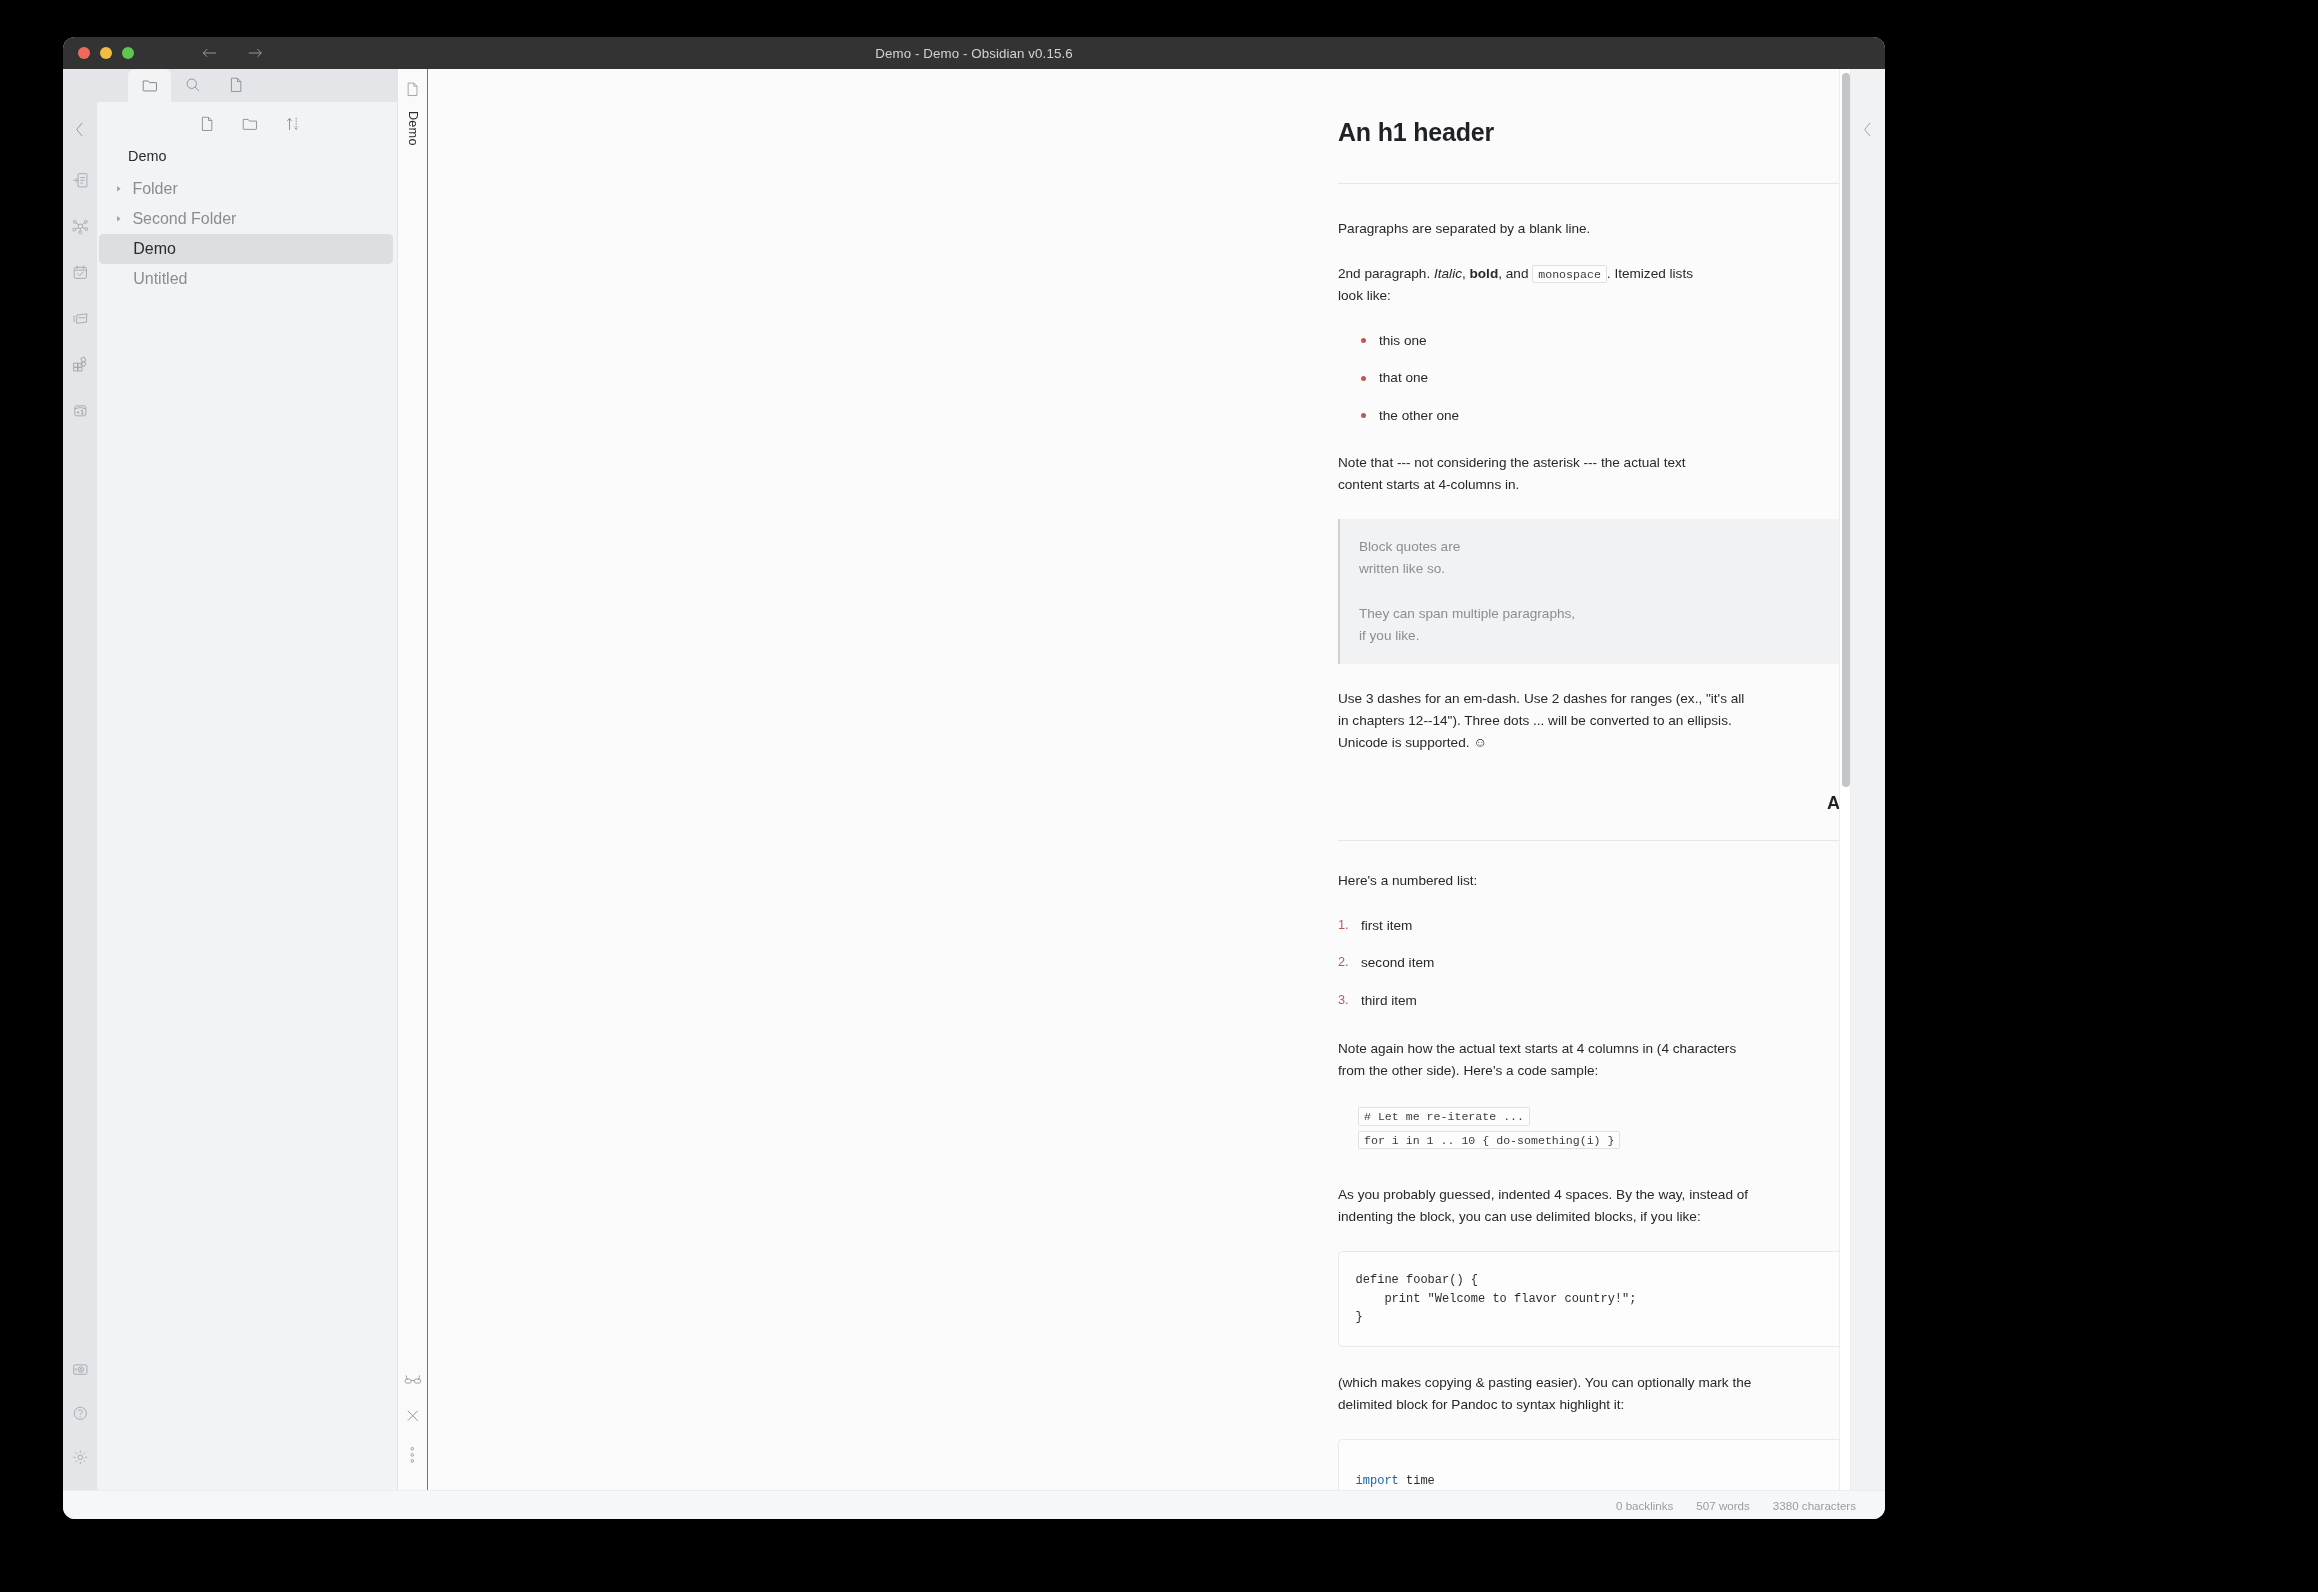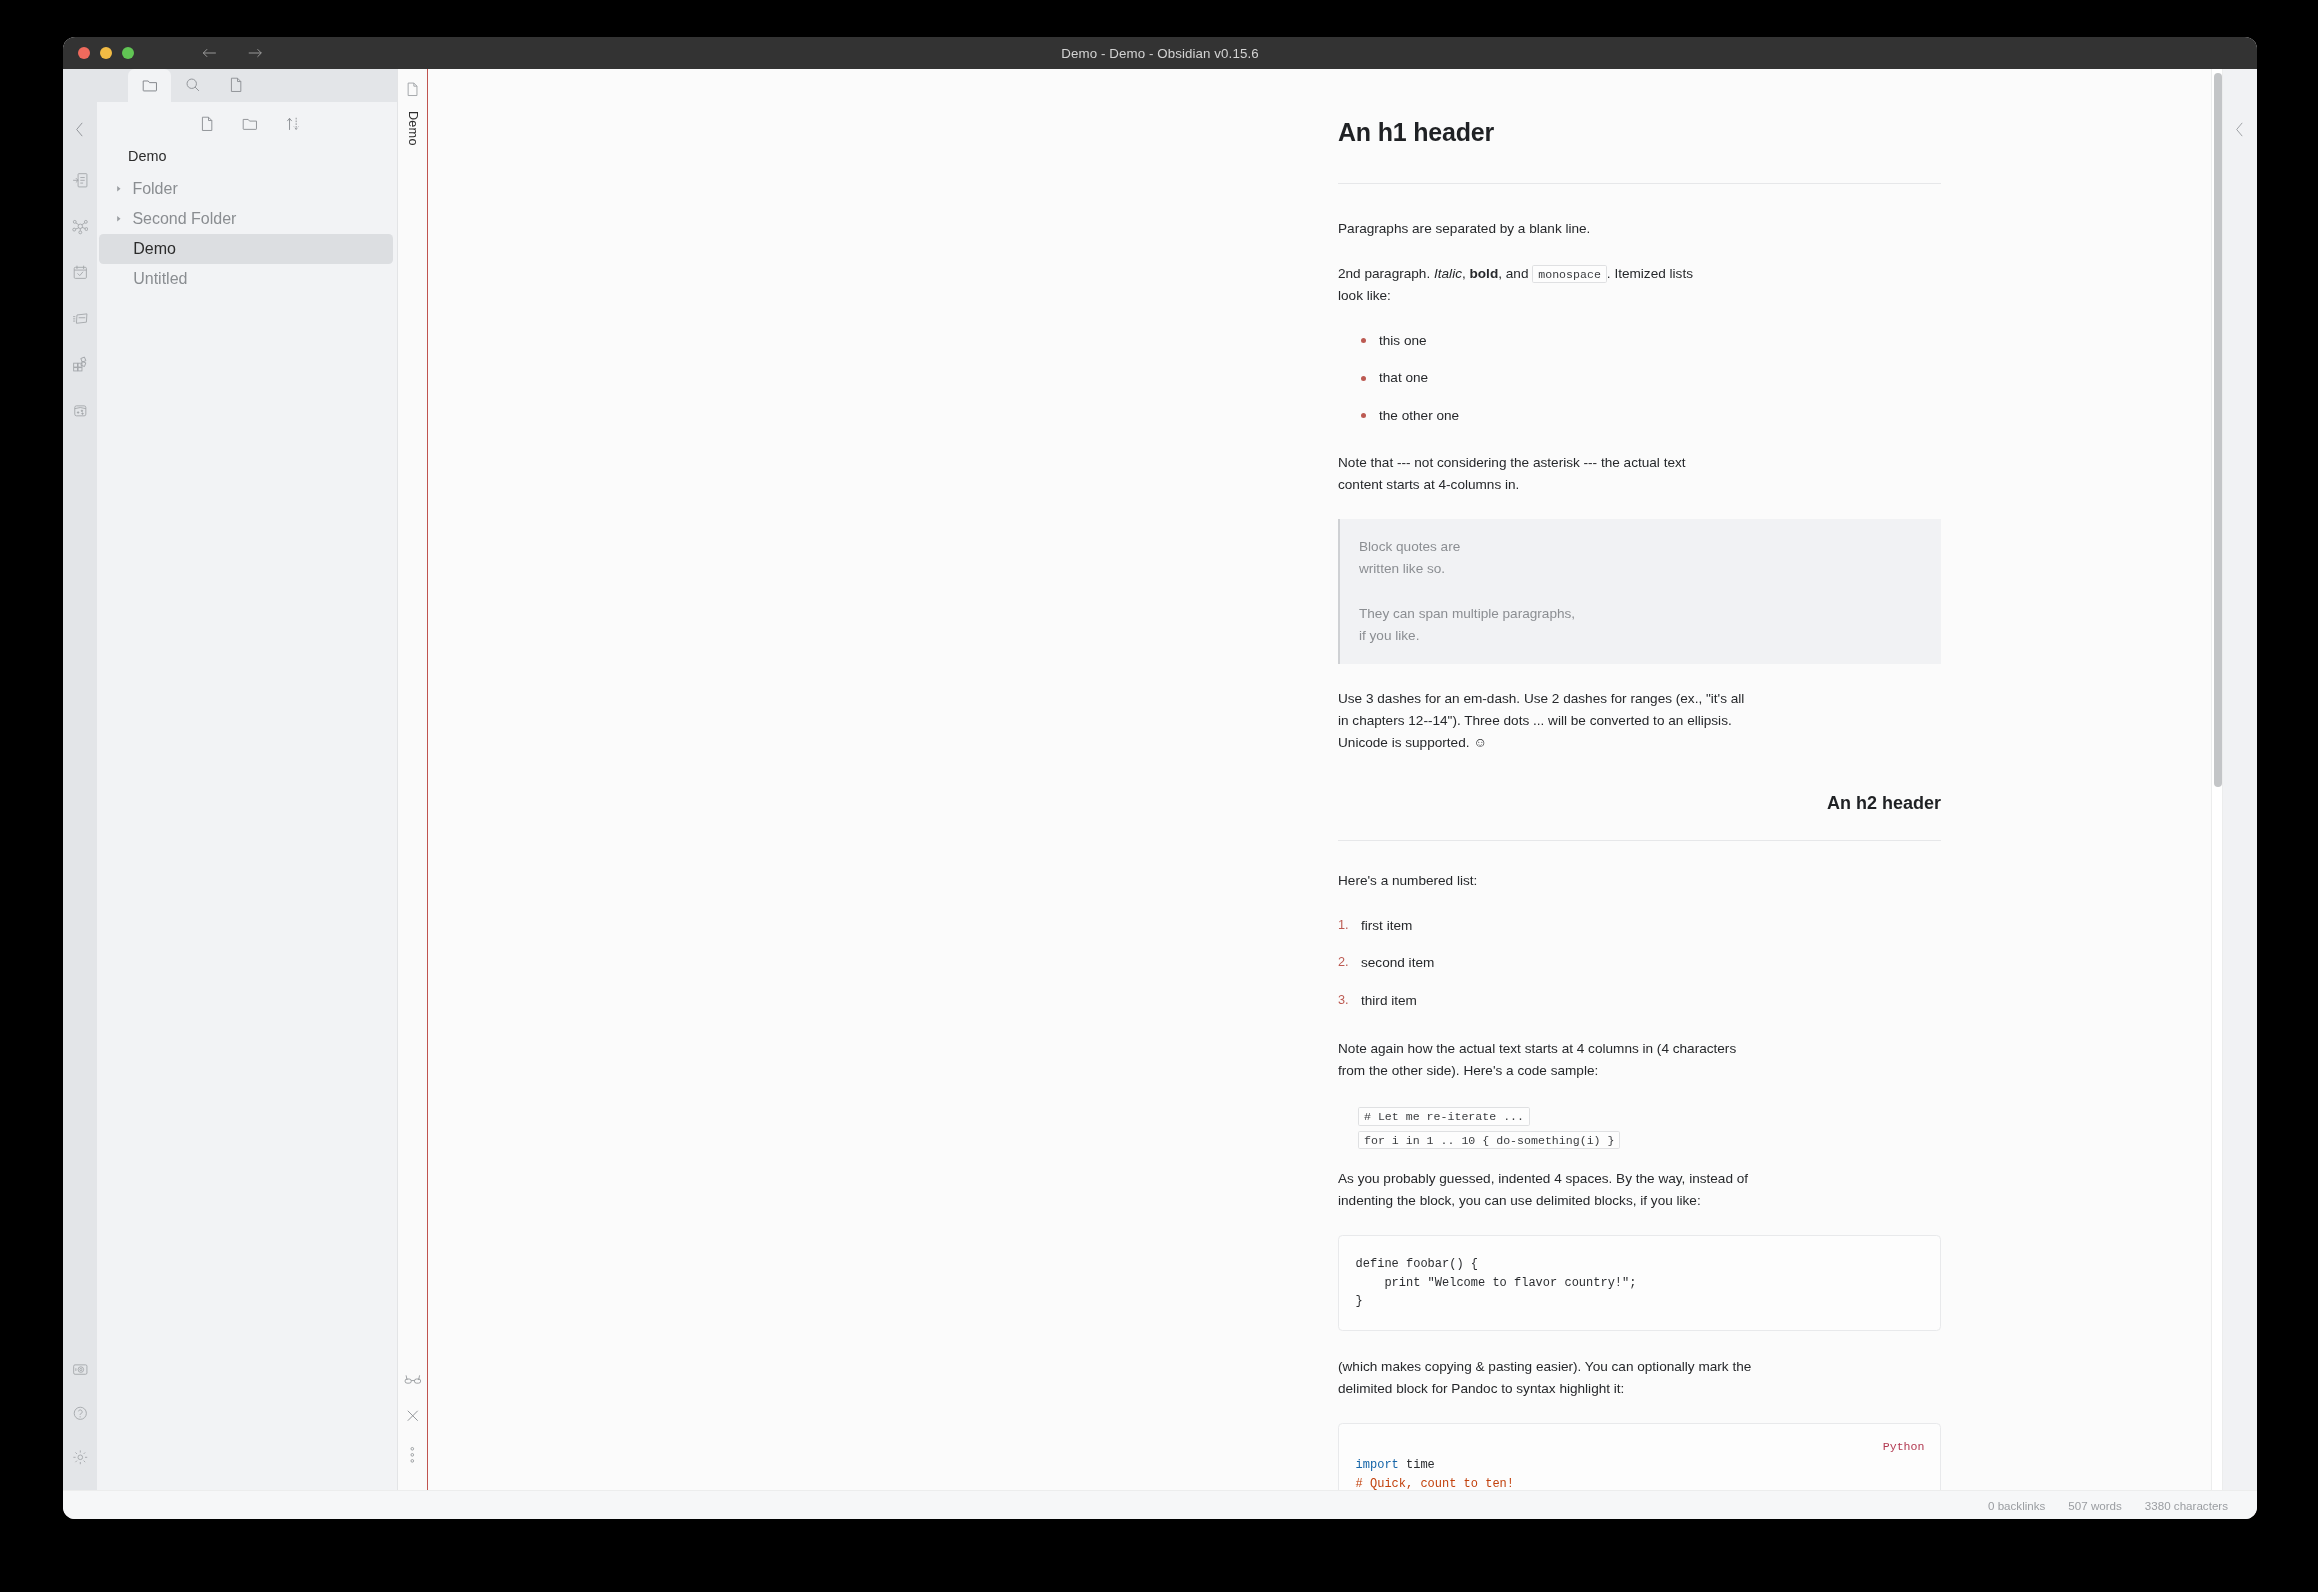--- a/index.html
+++ b/index.html
@@ -8,21 +8,21 @@
     width: 2319px; height: 1593px;
     background: #000000;
     font-family: "Liberation Sans", sans-serif;
     overflow: hidden;
   }
 
   
   #window {
     position: absolute;
     left: 63px; top: 37px;
-    width: 2194px; height: 1482px;
+    width: 1822px; height: 1482px;
     border-radius: 12px;
     overflow: hidden;
     background: #ffffff;
     box-shadow: 0 6.6px 33px rgba(0,0,0,0.55);
     display: flex;
     flex-direction: column;
   }
 
   
   #titlebar {
@@ -256,21 +256,21 @@
   blockquote {
     background: #f1f2f4;
     border-left: 2.8px solid #cfd1d4;
     margin: 22px 0 24px 0;
     padding: 16.6px 19px 17.7px 19px;
     color: #8b8e92;
   }
   blockquote p { margin: 0 0 19px 0; }
   blockquote p:last-child { margin-bottom: 0; }
 
-  .inline-code-lines { margin: 19px 0 18px 20px; }
+  .inline-code-lines { margin: 19px 0 34px 20px; }
   .inline-code-lines .line { margin-bottom: 1.1px; }
 
   pre.codeblock {
     background: #fdfdfd;
     border: 1.1px solid #e8e9eb;
     border-radius: 4.4px;
     padding: 19px 16.6px 20px 16.6px;
     margin: 23px 0 25.4px 0;
     font-family: "Liberation Mono", monospace;
     font-size: 12px;

